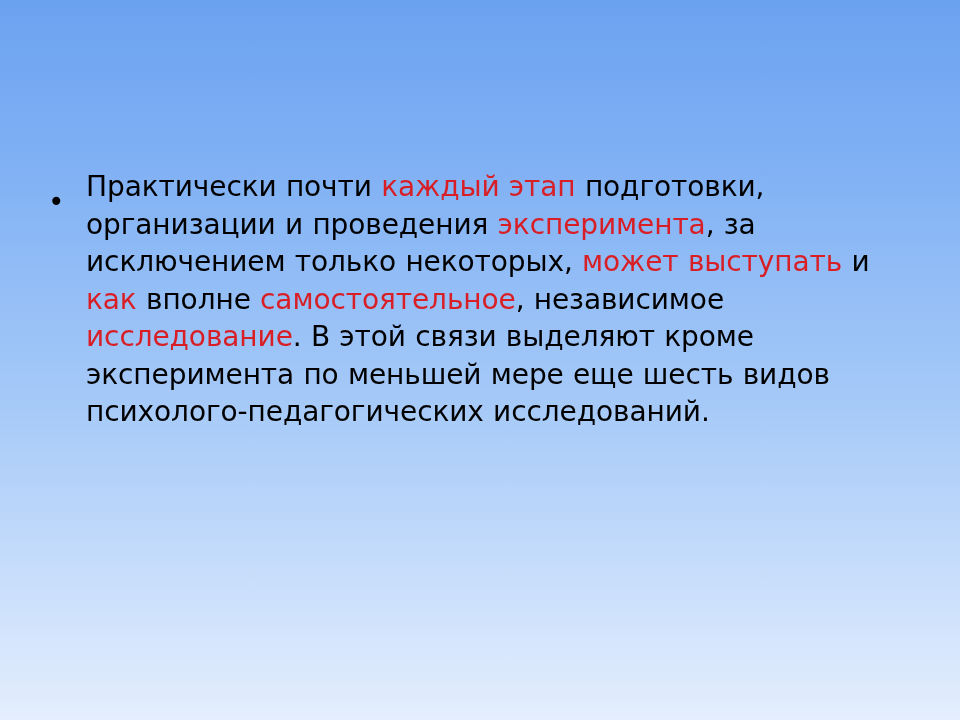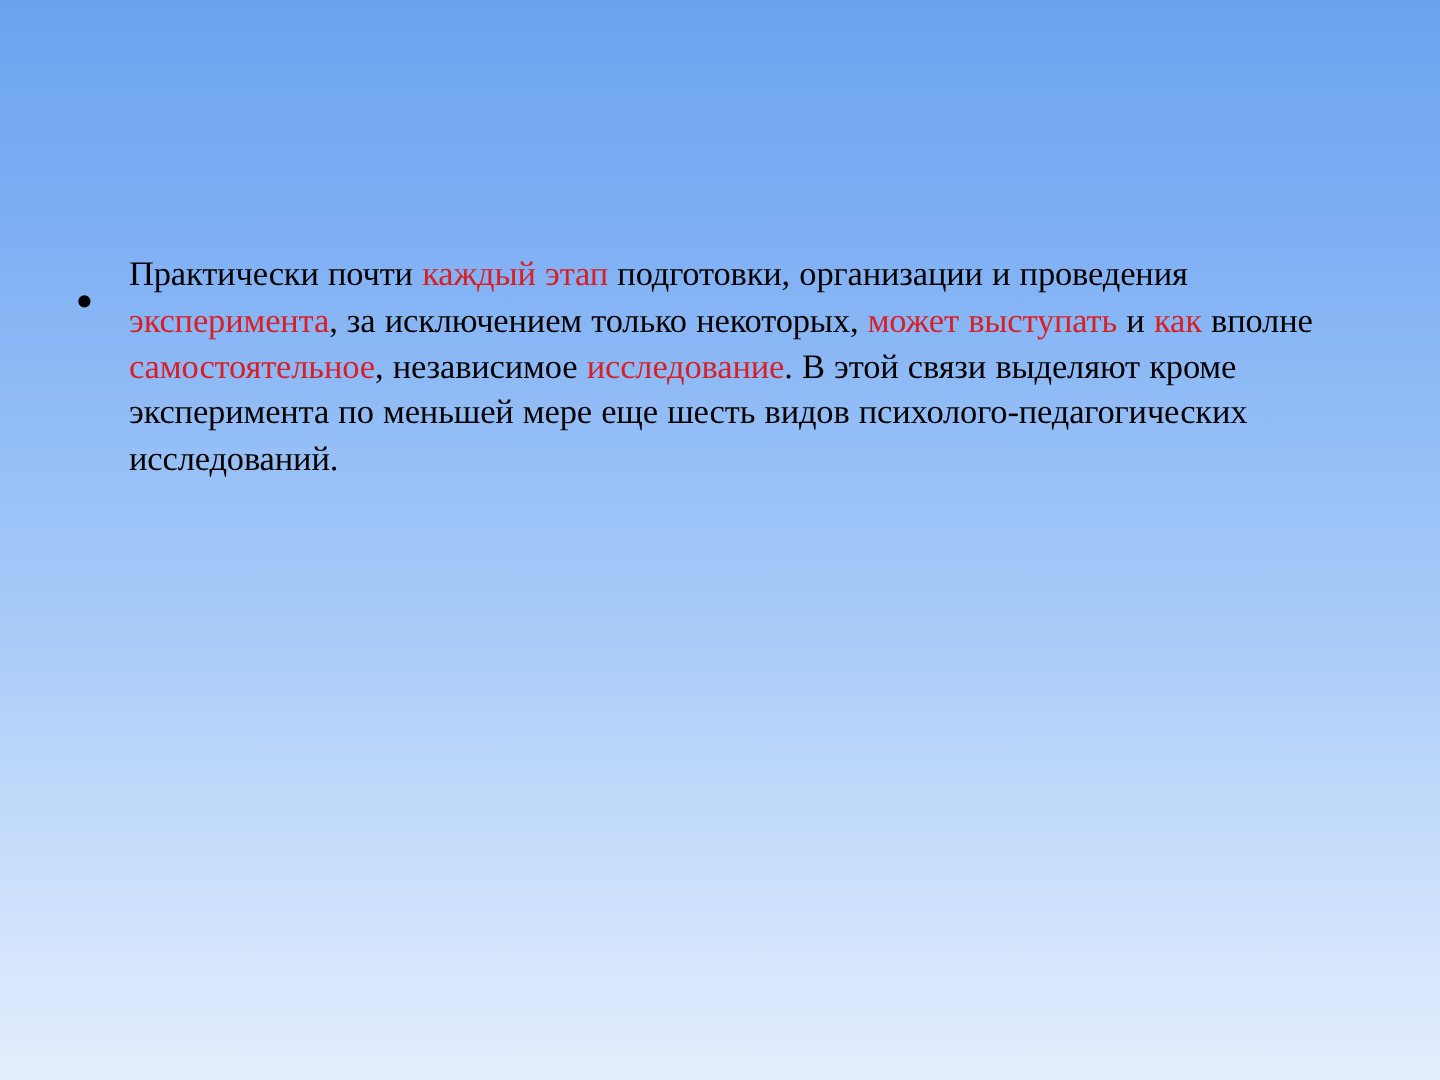--- a/index.html
+++ b/index.html
@@ -33,26 +33,25 @@
     flex: 0 0 auto;
     width: 38px;
     padding-top: 20px;
     font-size: 28px;
     line-height: 1;
     color: #000000;
     text-align: left;
   }
   .bullet-text {
     flex: 1 1 auto;
-    font-size: 23px;
+    font-size: 28px;
     line-height: 1.34;
     color: #000000;
     letter-spacing: -0.1px;
     word-spacing: 0.5px;
-    font-family: Liberation Serif, serif;
   }
   .hl {
     color: #d81f26;
   }
 </style>
 </head>
 <body>
 
 <div class="slide">
   <div class="content-block">

